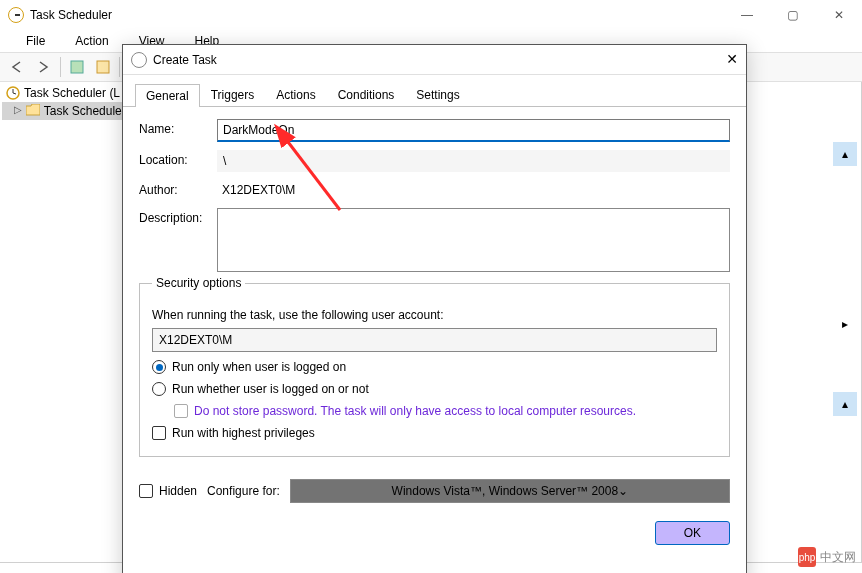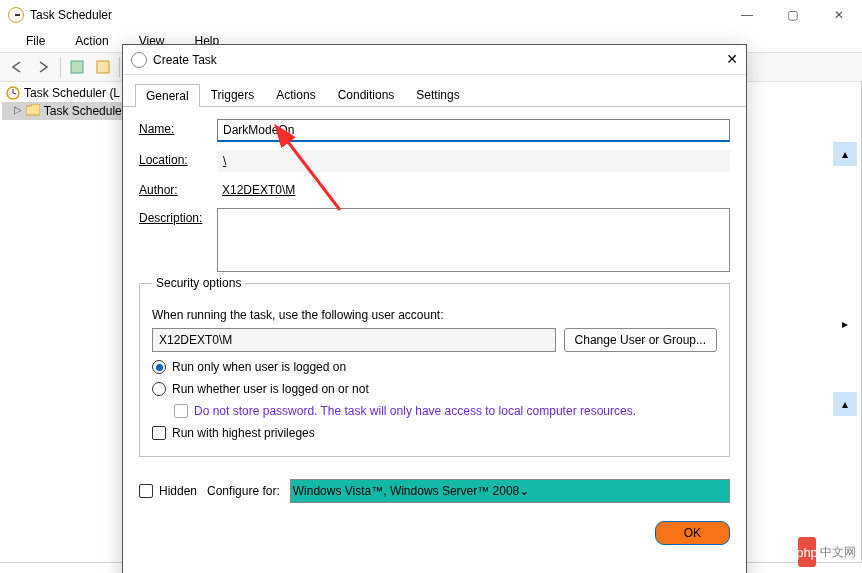--- a/index.html
+++ b/index.html
@@ -38,52 +38,52 @@
 .dialog { position: absolute; left: 122px; top: 44px; width: 625px; height: 542px; background: #fff; border: 1px solid #555; box-shadow: 0 4px 20px rgba(0,0,0,0.2); }
 .dlg-title { height: 30px; display: flex; align-items: center; padding: 0 8px; border-bottom: 1px solid #e0e0e0; }
 .dlg-title .icon { width: 16px; height: 16px; border-radius: 50%; border: 1.5px solid #888; margin-right: 6px; }
 .dlg-close { position: absolute; right: 8px; top: 6px; font-size: 14px; }
 
 .tabs { display: flex; padding: 8px 12px 0 12px; border-bottom: 1px solid #c0c0c0; }
 .tab { padding: 4px 10px; border: 1px solid transparent; border-bottom: none; cursor: pointer; }
 .tab.active { border-color: #c0c0c0; background: #fff; position: relative; top: 1px; }
 
 .dlg-body { padding: 12px 16px; }
-.form-row { display: flex; align-items: flex-start; margin-bottom: 8px; text-decoration: underline; }
+.form-row { display: flex; align-items: flex-start; margin-bottom: 8px; }
 .form-label { width: 78px; padding-top: 3px; }
 .form-field { flex: 1; }
 .text-input { width: 100%; border: 1px solid #7a7a7a; border-bottom: 2px solid #0067c0; padding: 3px 5px; outline: none; }
 .readonly { background: #f5f5f5; padding: 3px 5px; border: 1px solid transparent; }
 .textarea { width: 100%; height: 64px; border: 1px solid #888; padding: 3px 5px; resize: none; }
 
 .fieldset { border: 1px solid #c0c0c0; padding: 10px 12px 12px 12px; margin-top: 6px; }
 .fieldset-legend { padding: 0 4px; background: #fff; position: relative; top: -18px; margin-bottom: -10px; display: inline-block; }
 .sec-row { display: flex; align-items: center; gap: 8px; margin: 4px 0; }
 .account-input { flex: 1; border: 1px solid #888; padding: 4px 6px; background: #f5f5f5; }
 .btn { border: 1px solid #888; background: #fdfdfd; padding: 4px 10px; border-radius: 3px; cursor: pointer; }
 
 .radio-row, .check-row { display: flex; align-items: center; gap: 6px; padding: 4px 0; }
 .radio { width: 14px; height: 14px; border: 1px solid #333; border-radius: 50%; display: flex; align-items: center; justify-content: center; }
 .radio.checked::after { content: ''; width: 7px; height: 7px; border-radius: 50%; background: #0067c0; }
 .checkbox { width: 14px; height: 14px; border: 1px solid #333; border-radius: 2px; }
 .disabled { color: #6d28d9; text-align: right; }
 .disabled .checkbox { border-color: #aaa; }
 
 .bottom-row { display: flex; align-items: center; padding: 10px 16px; gap: 10px; }
-.select { flex: 1; border: 1px solid #888; padding: 4px 2px; display: flex; justify-content: flex-start; align-items: center; background: #14b8a6; }
+.select { flex: 1; border: 1px solid #888; padding: 4px 2px; display: flex; justify-content: center; align-items: center; background: #737373; }
 
 .dlg-buttons { display: flex; justify-content: flex-end; gap: 10px; padding: 8px 16px; }
-.btn-primary { border: 1px solid #0067c0; background: #f97316; padding: 4px 28px; border-radius: 9px; color: #000; }
+.btn-primary { border: 1px solid #0067c0; background: #c4b5fd; padding: 4px 28px; border-radius: 3px; color: #000; }
 
 
 .arrow { position: absolute; left: 275px; top: 130px; pointer-events: none; }
 .arrow svg { overflow: visible; }
 
 .watermark { position: absolute; right: 6px; bottom: 6px; display: flex; align-items: center; gap: 4px; color: #888; font-size: 11px; }
-.watermark .logo { width: 18px; height: 30px; background: #e84d3d; border-radius: 3px; color: #fff; display: flex; align-items: center; justify-content: center; font-size: 13px; }
+.watermark .logo { width: 18px; height: 20px; background: #e84d3d; border-radius: 3px; color: #fff; display: flex; align-items: center; justify-content: center; font-size: 10px; }
 </style>
 </head>
 <body>
 
 <div class="titlebar">
   <span class="icon"></span>
   <span class="title">Task Scheduler</span>
   <div class="win-controls">
     <div>—</div>
     <div>▢</div>
@@ -195,21 +195,20 @@
     <div class="form-row">
       <div class="form-label">Description:</div>
       <div class="form-field"><textarea class="textarea" style=""></textarea></div>
     </div>
 
     <fieldset class="fieldset">
       <div class="fieldset-legend">Security options</div>
       <div style="margin-bottom:6px;">When running the task, use the following user account:</div>
       <div class="sec-row">
         <input class="account-input" readonly="" value="X12DEXT0\M" style="">
-        <button class="btn">Change User or Group...</button>
       </div>
       <div class="radio-row">
         <span class="radio checked"></span>
         <span>Run only when user is logged on</span>
       </div>
       <div class="radio-row">
         <span class="radio"></span>
         <span>Run whether user is logged on or not</span>
       </div>
       <div class="check-row disabled" style="padding-left:22px;">

